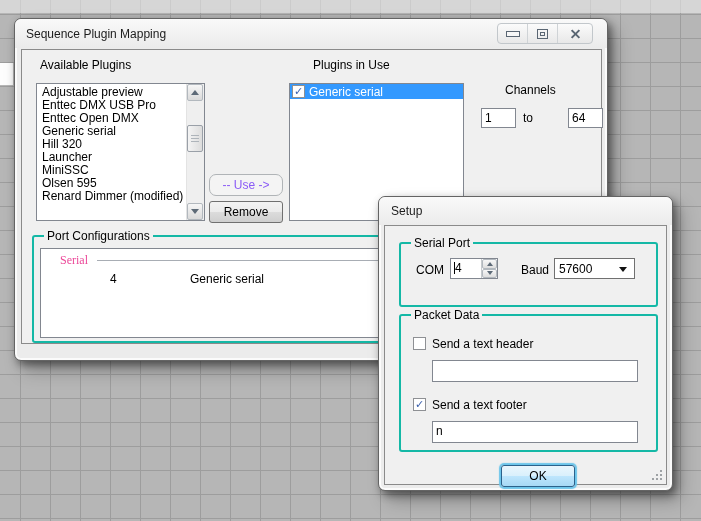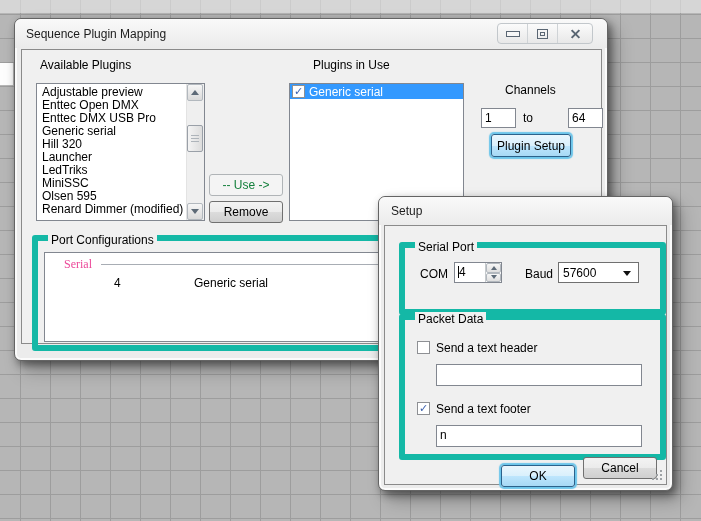--- a/index.html
+++ b/index.html
@@ -35,26 +35,26 @@
   .glyph-close::before,.glyph-close::after{content:"";position:absolute;left:0;top:4.5px;width:11px;height:2px;background:#5a6673;}
   .glyph-close::before{transform:rotate(45deg);}
   .glyph-close::after{transform:rotate(-45deg);}
 
   .panel{background:#f0f0f0;border:1px solid #8a8a8a;}
 
   
   .btn{border:1px solid #707070;border-radius:3px;
        background:linear-gradient(#f3f3f3,#ebebeb 50%,#dcdcdc 50%,#cfcfcf);
        display:flex;align-items:center;justify-content:center;color:#000;}
-  .btn-disabled{border-color:#b0b4b7;background:#f4f4f4;color:#15803d;}
+  .btn-disabled{border-color:#b0b4b7;background:#f4f4f4;color:#8b5cf6;border-radius:7px;}
   .btn-default{border-color:#2c628b;
        background:linear-gradient(#eaf6fd,#d9f0fc 50%,#bee6fd 50%,#a7d9f5);
        box-shadow:0 0 1px 2px #6cc5ea;}
   .tb{background:#fff;border:1px solid #828790;padding:2px 0 0 3px;overflow:hidden;white-space:nowrap;}
-  .grp{border:6px solid #14b8a6;border-radius:3px;}
+  .grp{border:2px solid #14b8a6;border-radius:3px;}
   .grp-label{position:absolute;top:-8px;left:10px;background:#f0f0f0;padding:0 3px;line-height:14px;}
 
   
   .listbox{background:#fff;border:1px solid #828790;overflow:hidden;}
   .list-item{line-height:13px;padding-left:5px;white-space:nowrap;}
   .sb{position:absolute;top:0;right:0;bottom:0;width:17px;background:#efefef;border-left:1px solid #e3e3e3;}
   .sb-btn{position:absolute;left:0;width:16px;height:17px;background:linear-gradient(#f6f6f6,#dadada);
           border:1px solid #b2b8be;border-radius:2px;display:flex;align-items:center;justify-content:center;box-sizing:border-box;}
   .tri-up{width:0;height:0;border-left:4px solid transparent;border-right:4px solid transparent;border-bottom:5px solid #5d6a77;}
   .tri-down{width:0;height:0;border-left:4px solid transparent;border-right:4px solid transparent;border-top:5px solid #5d6a77;}
@@ -113,26 +113,25 @@
       </div>
   </div>
 
   <div class="abs panel" style="left:6px;top:30px;width:579px;height:293px;">
 
     <div class="abs" style="left:18px;top:8px;">Available Plugins</div>
 
     <div class="abs listbox" style="left:14px;top:33px;width:167px;height:136px;">
       <div style="padding-top:2px;width:146px;">
         <div class="list-item">Adjustable preview</div>
+        <div class="list-item">Enttec DMX USB Pro</div>
         <div class="list-item">Enttec Open DMX</div>
-        <div class="list-item">Enttec DMX USB Pro</div>
         <div class="list-item">Generic serial</div>
         <div class="list-item">Hill 320</div>
         <div class="list-item">Launcher</div>
-        <div class="list-item">LedTriks</div>
         <div class="list-item">MiniSSC</div>
         <div class="list-item">Olsen 595</div>
         <div class="list-item">Renard Dimmer (modified)</div>
       </div>
       <div class="sb">
         <div class="sb-btn" style="top:0;">
             <span class="tri-up"></span>
           </div>
         <div class="sb-thumb">
             <span class="thumb-grip"></span>
@@ -154,21 +153,20 @@
             <span class="check">✓</span>
           </span>
         <span style="margin-left:4px;">Generic serial</span>
       </div>
     </div>
 
     <div class="abs" style="left:483px;top:33px;">Channels</div>
     <div class="abs tb" style="left:459px;top:58px;width:30px;height:16px;">1</div>
     <div class="abs" style="left:501px;top:61px;">to</div>
     <div class="abs tb" style="left:517px;top:58px;width:30px;height:16px;margin-left:29px;">64</div>
-    <div class="abs btn btn-default" style="left:469px;top:84px;width:78px;height:21px;">Plugin Setup</div>
 
     <div class="abs grp" style="left:10px;top:185px;width:551px;height:104px;">
       <span class="grp-label">Port Configurations</span>
       <div class="abs" style="left:6px;top:11px;width:538px;height:88px;background:#fff;border:1px solid #828790;">
         <span class="abs serial-heading" style="left:19px;top:4px;">Serial</span>
         <span class="serial-line" style="left:56px;right:6px;top:11px;"></span>
         <div class="abs" style="left:69px;top:23px;">4</div>
         <div class="abs" style="left:149px;top:23px;">Generic serial</div>
       </div>
     </div>
@@ -214,17 +212,16 @@
       <div class="abs tb" style="left:31px;top:44px;width:201px;height:18px;"></div>
 
       <span class="abs cb" style="left:12px;top:82px;">
           <span class="check">✓</span>
         </span>
       <span class="abs" style="left:31px;top:82px;">Send a text footer</span>
       <div class="abs tb" style="left:31px;top:105px;width:201px;height:18px;">n</div>
     </div>
 
     <div class="abs btn btn-default" style="left:116px;top:231px;width:72px;height:20px;margin-top:8px;">OK</div>
-    <div class="abs btn" style="left:198px;top:231px;width:72px;height:20px;">Cancel</div>
 
     <span class="grip"></span>
   </div>
 </div>
 
 </body></html>

